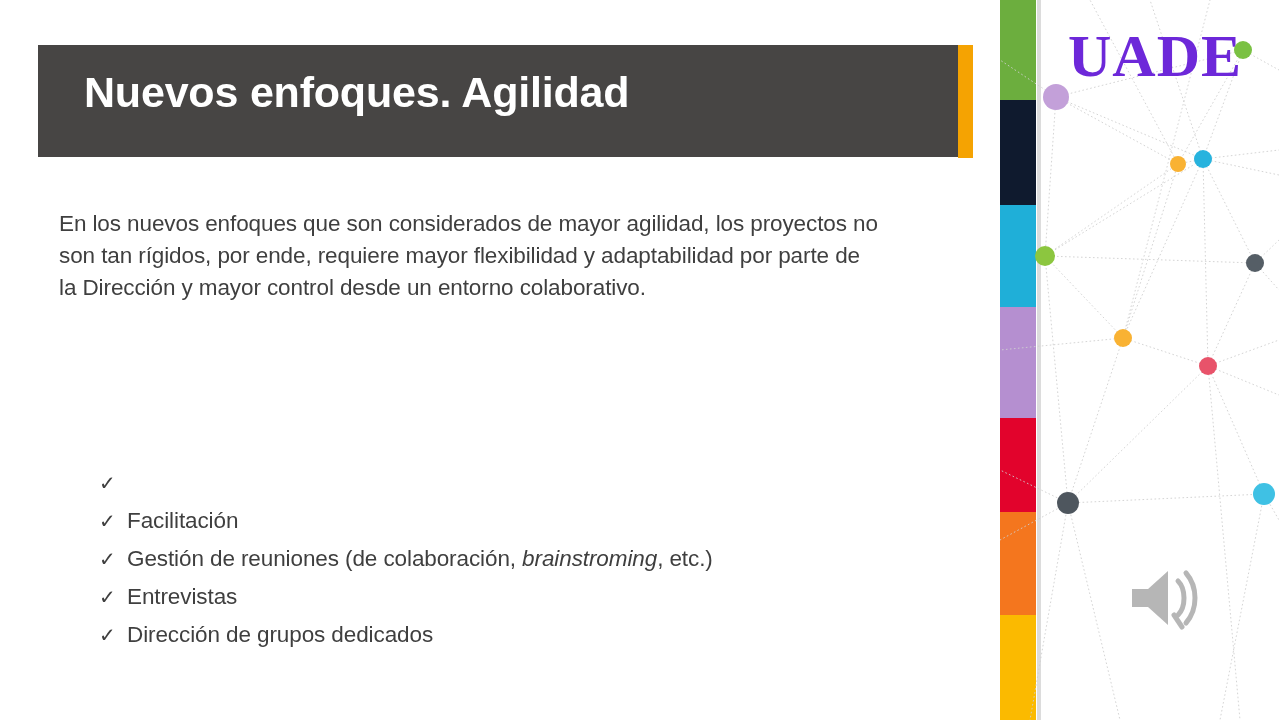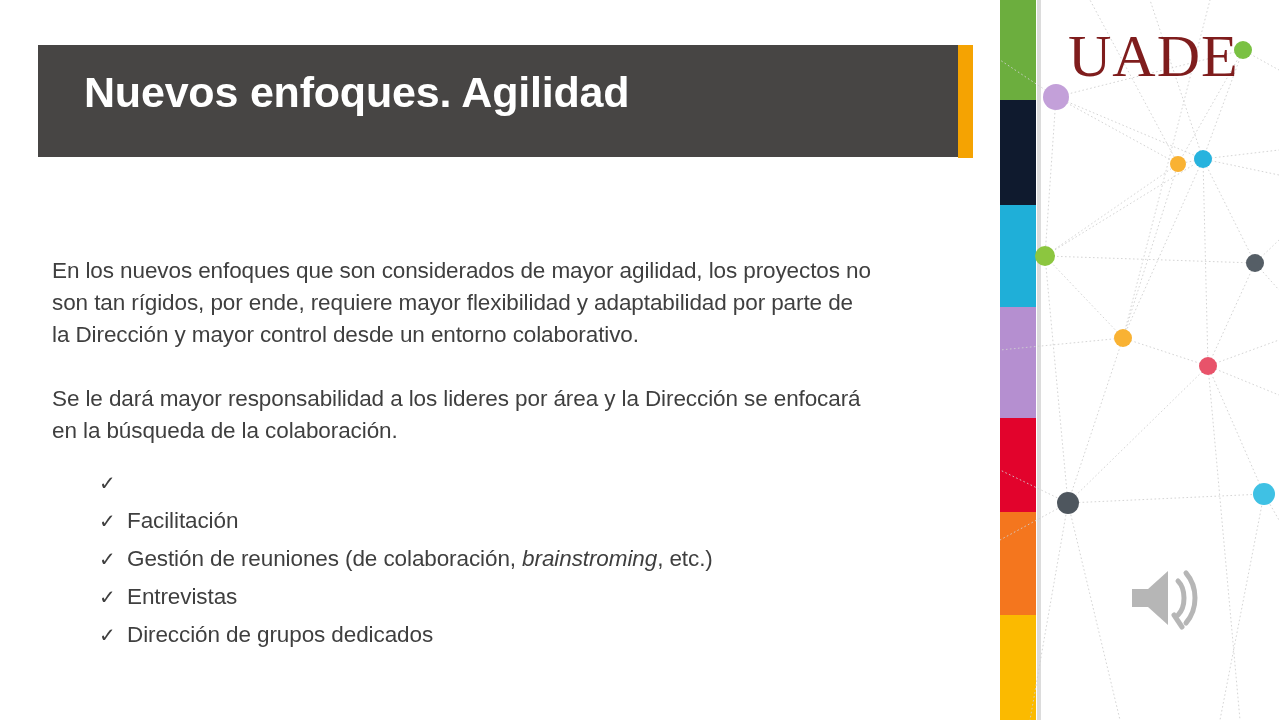--- a/index.html
+++ b/index.html
@@ -51,24 +51,23 @@
     font-size: 43px;
     font-weight: bold;
     letter-spacing: -0.2px;
     line-height: 1.1;
     white-space: nowrap;
   }
 
   
   .body-area {
     position: absolute;
-    left: 52px;
+    left: 59px;
     top: 208px;
     width: 900px;
-    margin-top: 47px;
   }
   .para {
     color: #3F3F3F;
     font-size: 22.5px;
     line-height: 32px;
     margin: 0;
     letter-spacing: -0.1px;
   }
   .para.second {
     margin-top: 32px;
@@ -136,22 +135,22 @@
     left: 0; top: 0;
     width: 279px;
     height: 720px;
   }
   .uade-logo {
     position: absolute;
     left: 68px;
     top: 26px;
     font-family: "Liberation Serif", serif;
     font-size: 60px;
-    font-weight: normal;
-    color: #7f1d1d;
+    font-weight: bold;
+    color: #6d28d9;
     letter-spacing: 1px;
     line-height: 1;
   }
   .node {
     position: absolute;
     border-radius: 50%;
   }
   .speaker-icon {
     position: absolute;
     left: 128px;
@@ -165,21 +164,20 @@
 <body>
 
 <div class="slide">
 
   <div class="title-banner"></div>
   <div class="title-accent"></div>
   <div class="title-text">Nuevos enfoques. Agilidad</div>
 
   <div class="body-area">
     <p class="para" id="para-1">En los nuevos enfoques que son considerados de mayor agilidad, los proyectos no<br>son tan rígidos, por ende, requiere mayor flexibilidad y adaptabilidad por parte de<br>la Dirección y mayor control desde un entorno colaborativo.</p>
-    <p class="para second" id="para-2">Se le dará mayor responsabilidad a los lideres por área y la Dirección se enfocará<br>en la búsqueda de la colaboración.</p>
   </div>
 
   <ul class="check-list" id="checklist">
       <li class="check-item">
         <span class="check-mark">✓</span>
       </li>
       <li class="check-item">
         <span class="check-mark">✓</span>
         <span class="check-text">Facilitación</span>
       </li>

